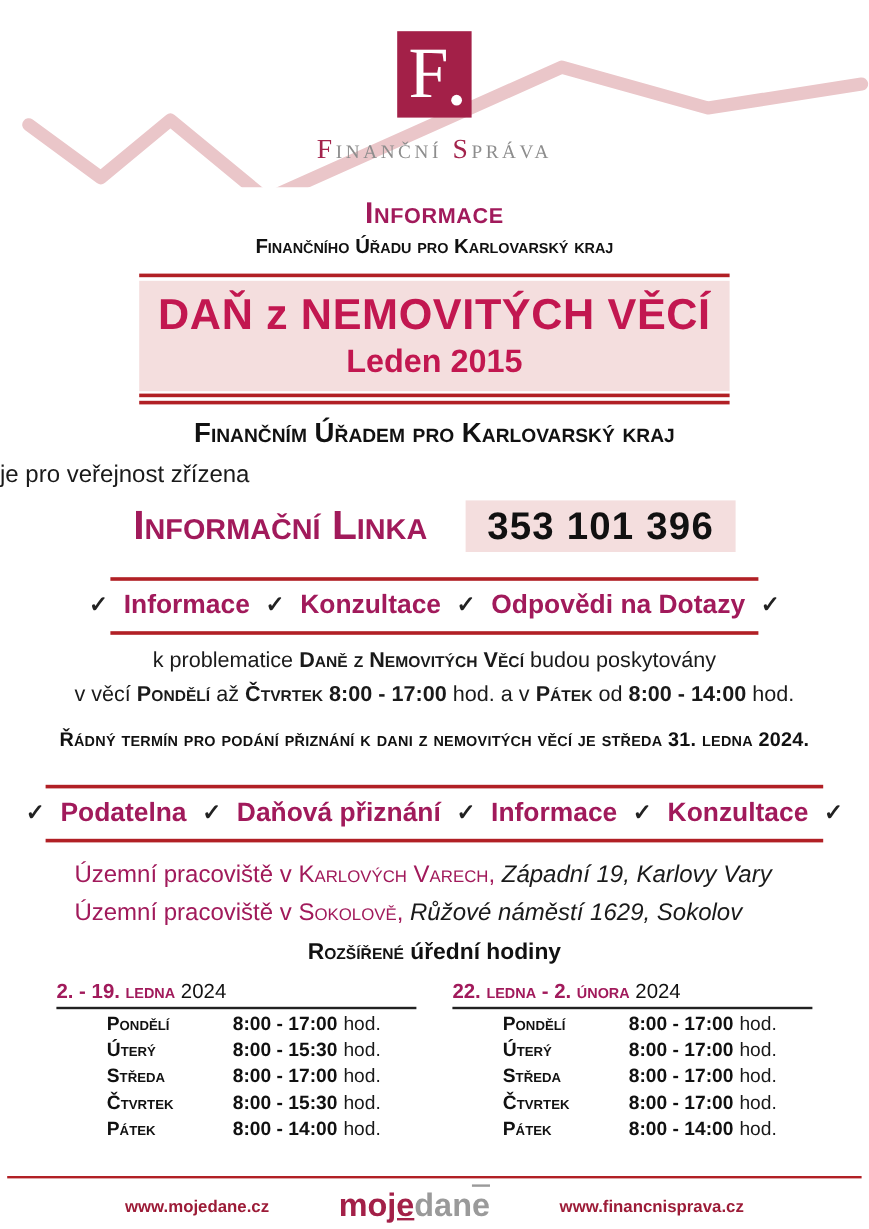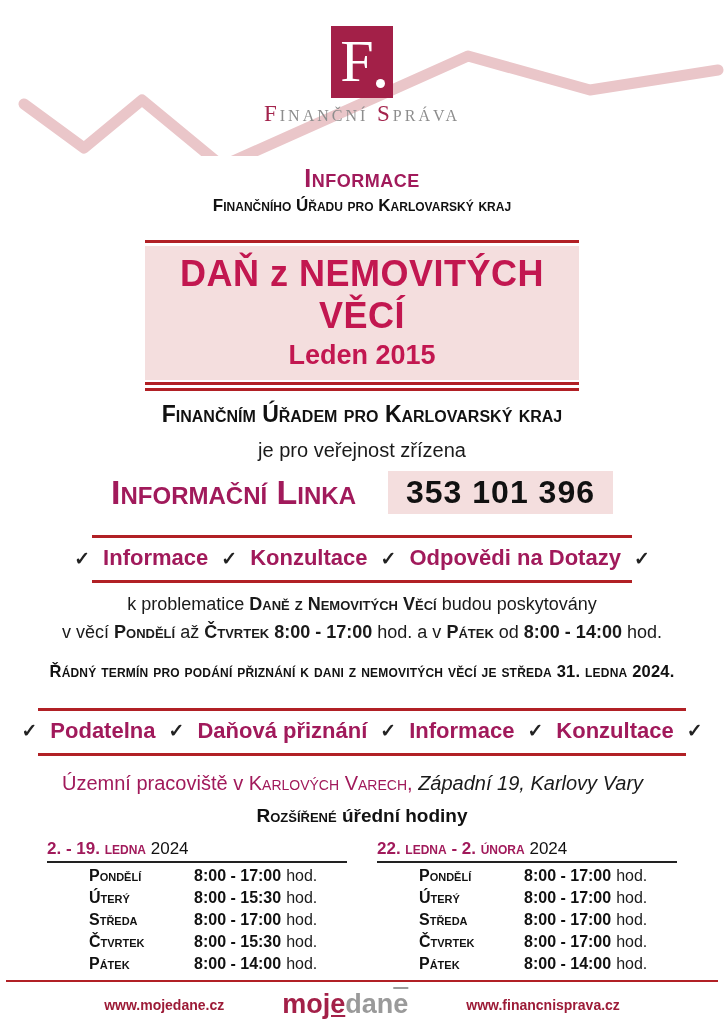--- a/index.html
+++ b/index.html
@@ -10,39 +10,39 @@
   }
   .sc{font-variant:small-caps;text-align:right;}
 
   
   .header-art{position:relative;height:128px;}
   .wave-svg{position:absolute;top:0;left:0;z-index:0;}
   .f-square{position:relative;z-index:1;width:62px;height:72px;margin:26px auto 0;background:#A32048;}
   .f-glyph{font-family:"Liberation Serif", serif;color:#fff;font-size:60px;line-height:70px;display:block;text-align:center;margin-left:-10px;}
   .f-dot{position:absolute;right:8px;bottom:10px;width:9px;height:9px;border-radius:50%;background:#fff;}
   .wordmark{position:relative;z-index:1;text-align:center;font-family:"Liberation Serif", serif;font-variant:small-caps;font-size:23px;letter-spacing:3px;color:#8D8D8D;margin-top:3px;}
-  .logo-word{display:inline-block;}
+  .logo-word{display:inline-block;margin-top:11px;}
   .logo-word::first-letter{color:#A3234C;}
 
   
   .info-heading{text-align:center;color:#A11A5B;font-weight:bold;font-variant:small-caps;font-size:25px;margin-top:10px;letter-spacing:0.5px;}
   .info-sub{text-align:center;font-weight:bold;font-variant:small-caps;font-size:17px;margin-top:3px;color:#111;}
 
   
-  .title-wrap{width:434px;margin:24px auto 0;}
+  .title-wrap{width:492px;margin:12px auto 0;}
   .rule{height:3px;background:#B12025;}
   .rule.gap2{margin-top:2px;}
   .rule.gap3{margin-top:3px;}
   .title-box{background:#F4DEDE;margin-top:3px;padding:7px 0 9px;text-align:center;}
   .title-main{color:#C21750;font-weight:bold;font-size:36px;letter-spacing:0.5px;}
   .title-sub{color:#C21750;font-weight:bold;font-size:27px;margin-top:3px;}
 
   
   .intro1{text-align:center;font-weight:bold;font-variant:small-caps;font-size:23px;margin-top:10px;color:#111;}
-  .intro2{text-align:center;font-size:20px;margin-top:11px;}
+  .intro2{font-size:20px;margin-top:11px;}
   .hotline{display:flex;justify-content:center;align-items:center;gap:32px;margin-top:9px;}
   .hotline-label{color:#A11A5B;font-weight:bold;font-variant:small-caps;font-size:34px;}
   .hotline-number{background:#F4DEDE;font-weight:bold;font-size:32px;color:#111;padding:3px 18px;letter-spacing:1px;}
 
   
   .checkband{border-top:3px solid #B12025;border-bottom:3px solid #B12025;padding:7px 0 9px;margin-left:auto;margin-right:auto;display:flex;justify-content:center;align-items:center;gap:13px;}
   .checkband.first{width:540px;margin-top:21px;}
   .checkband.second{width:648px;margin-top:27px;}
   .chk{color:#222;font-size:19px;font-weight:bold;}
   .chk-label{color:#A11A5B;font-weight:bold;font-size:22px;white-space:nowrap;}
@@ -162,20 +162,25 @@
   <span class="chk-label">Konzultace</span>
   <span class="chk">✓</span>
 </div>
 
 <div class="offices">
   <div class="office-line">
     <span>Územní pracoviště v</span>
     <span class="office-name">Karlových Varech,</span>
     <span class="office-addr">Západní 19, Karlovy Vary</span>
   </div>
+  <div class="office-line">
+    <span>Územní pracoviště v</span>
+    <span class="office-name">Sokolově,</span>
+    <span class="office-addr">Růžové náměstí 1629, Sokolov</span>
+  </div>
 </div>
 
 <div class="hours-heading">
   <span class="sc">Rozšířené</span>
   <span>úřední hodiny</span>
 </div>
 
 <div class="hours-row">
 
   <div class="htable">

